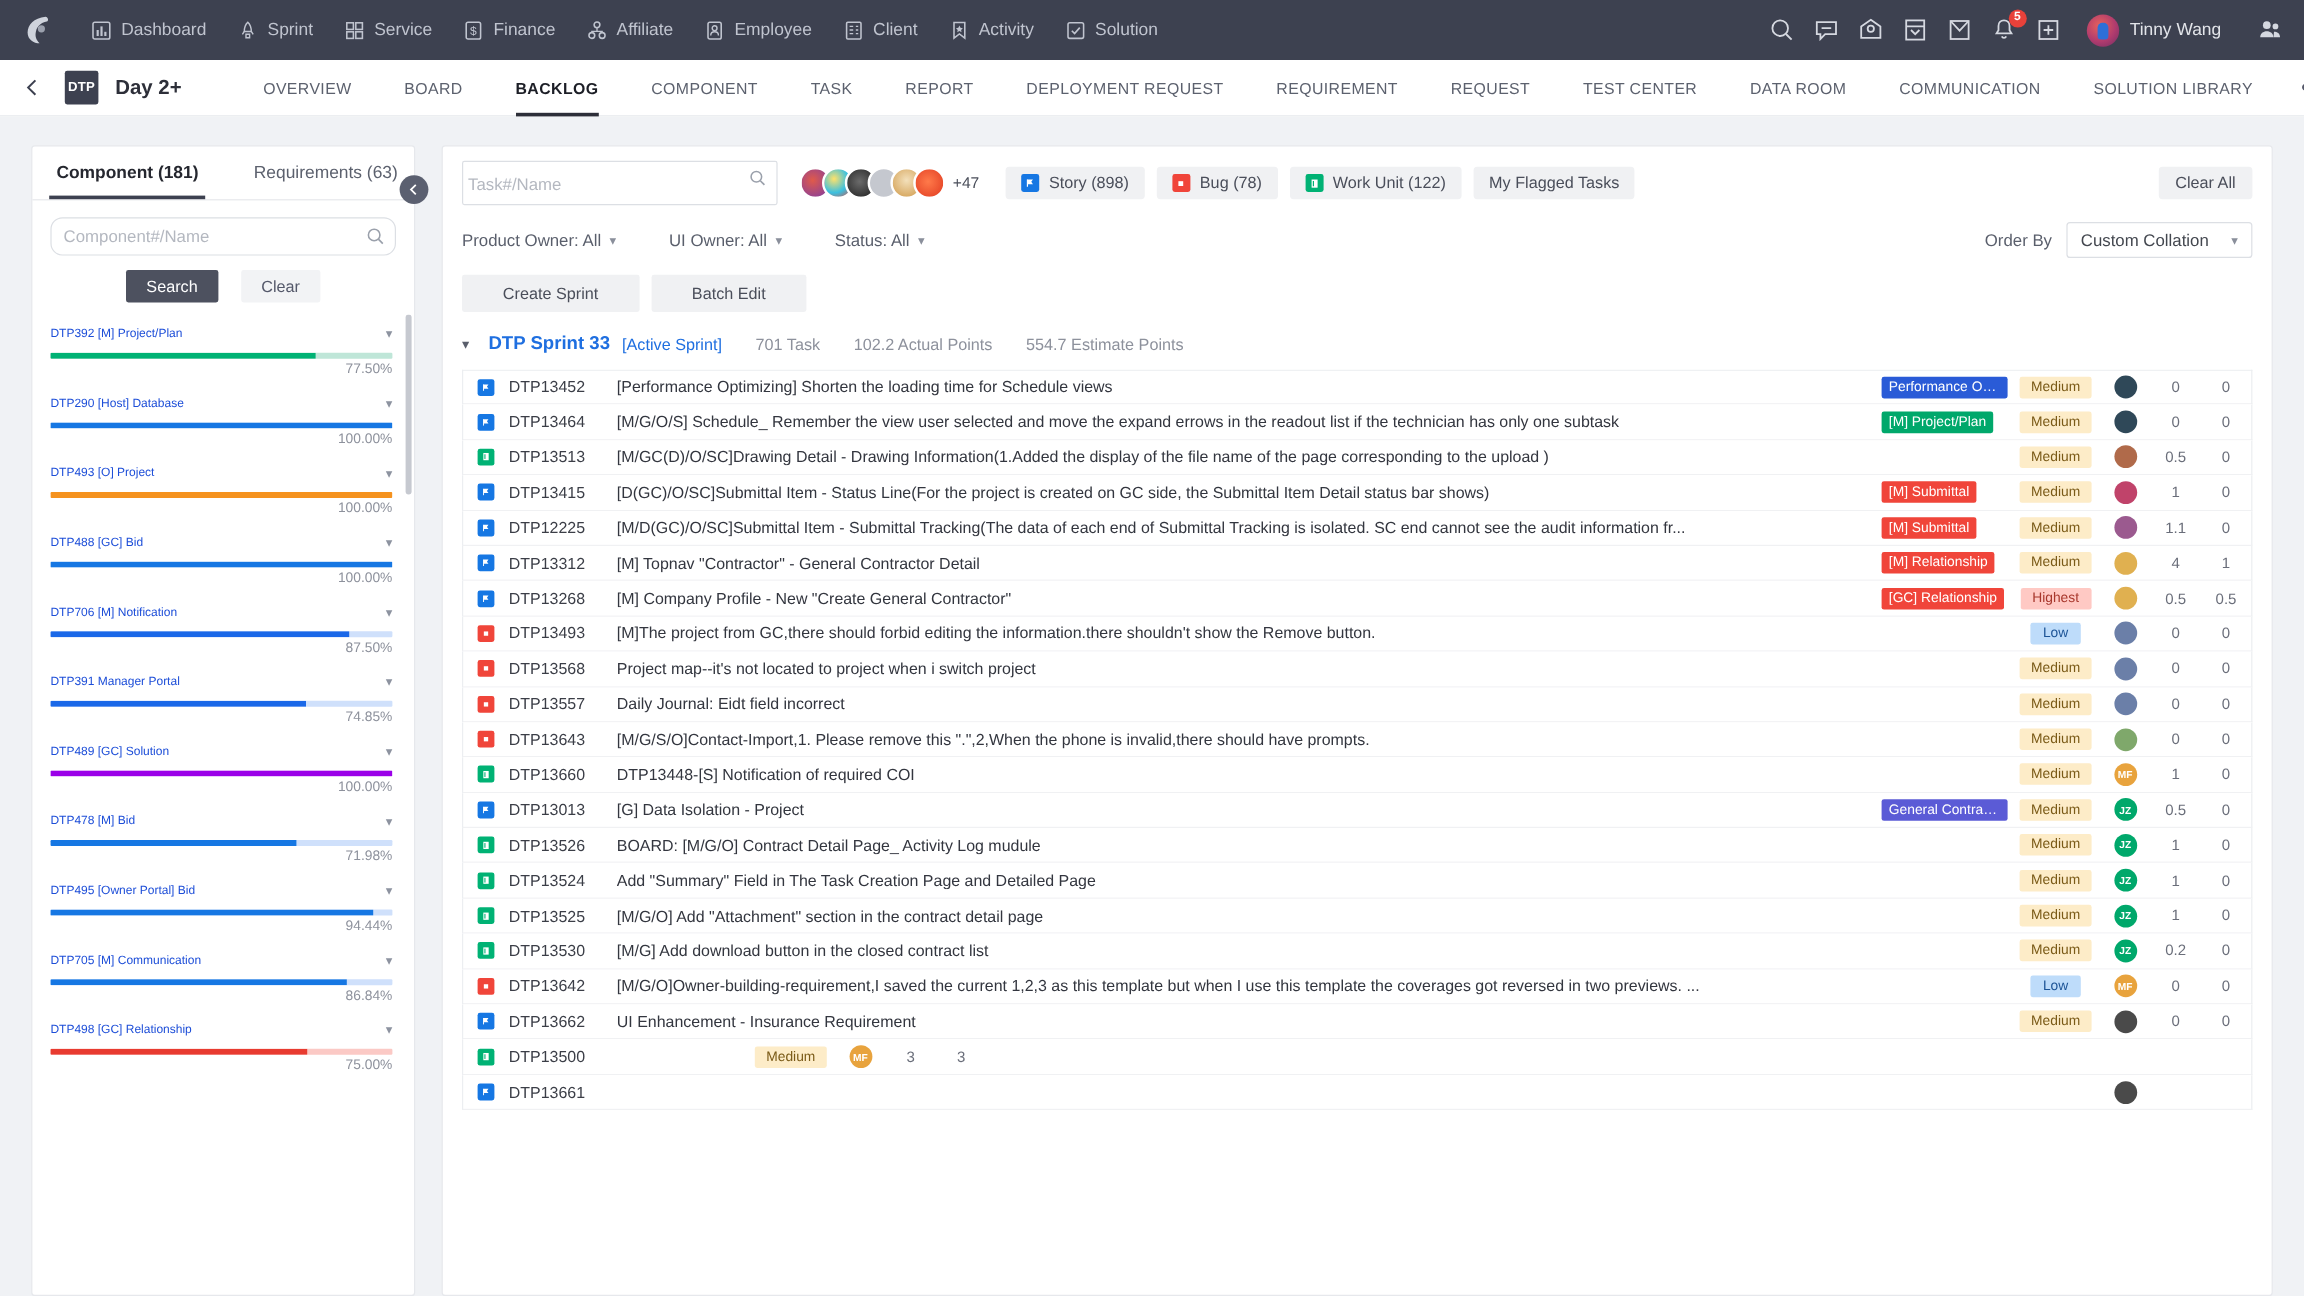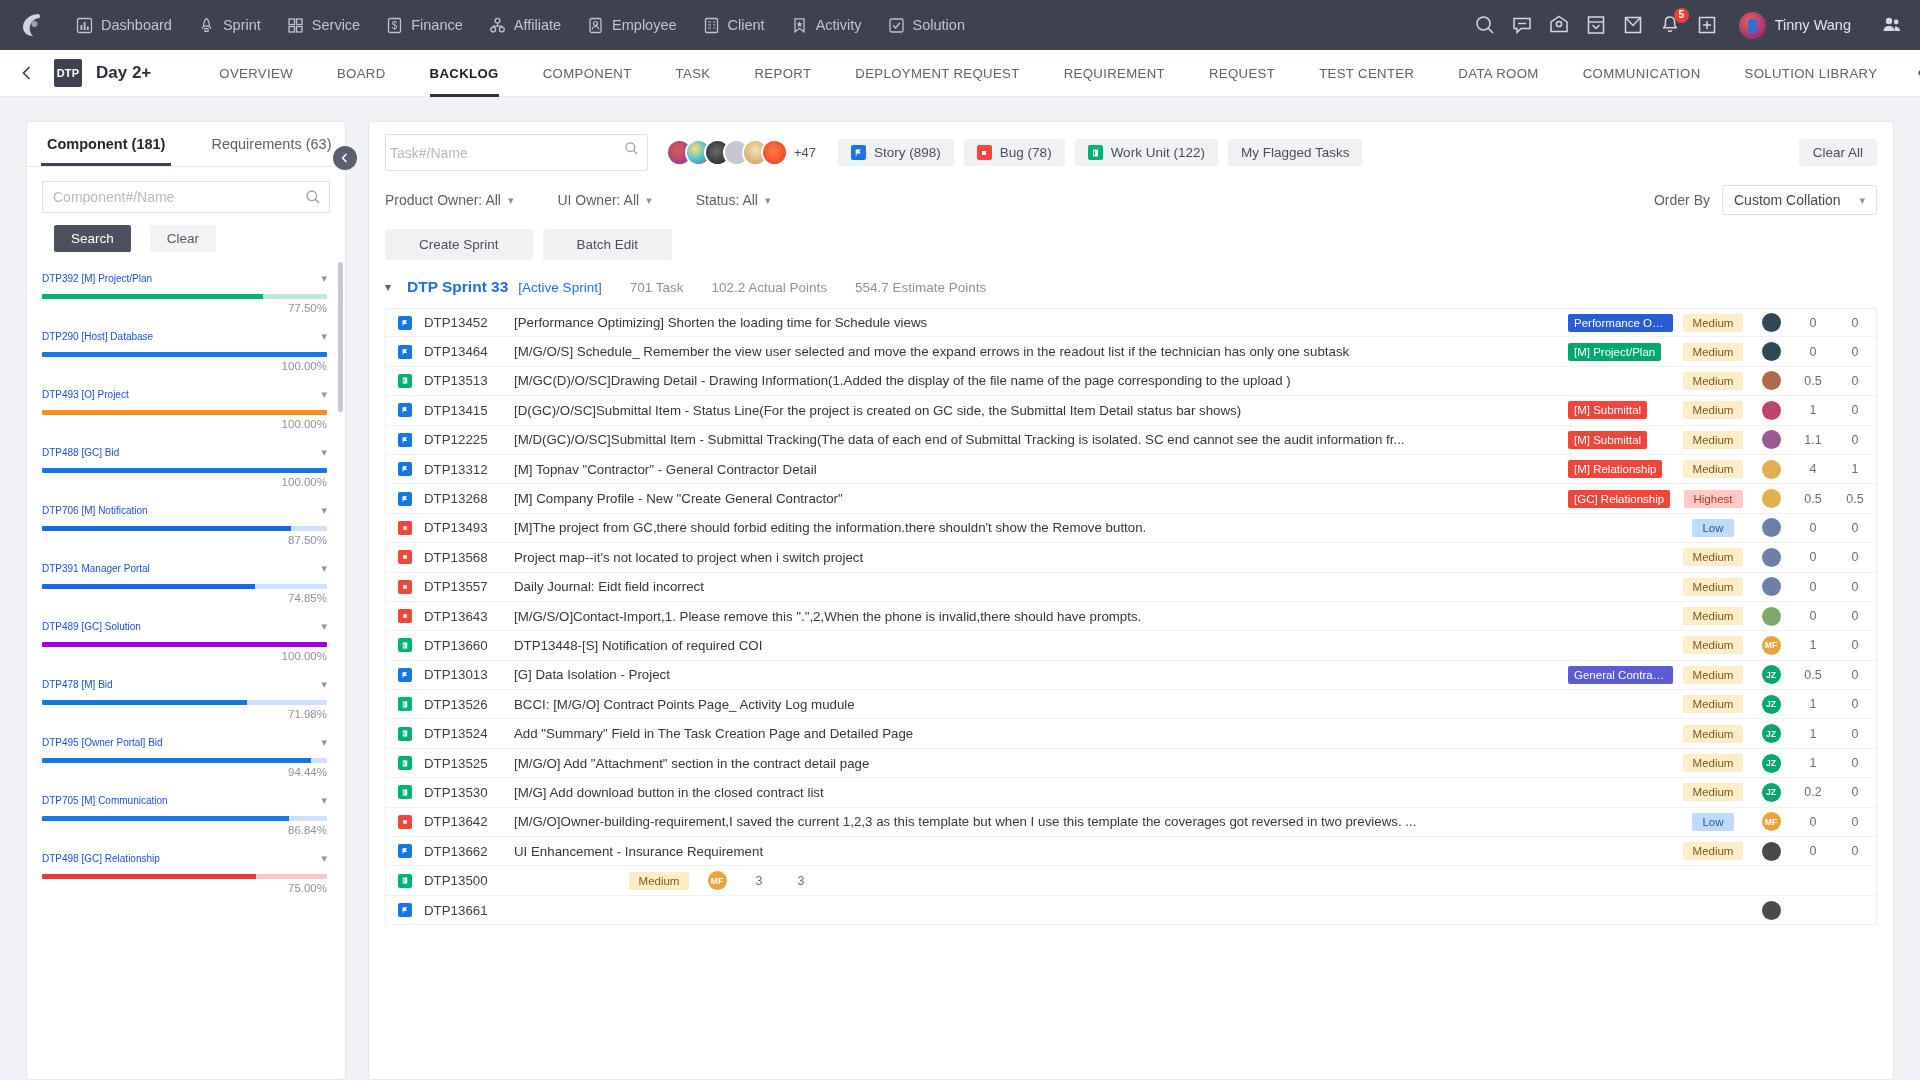--- a/index.html
+++ b/index.html
@@ -99,28 +99,28 @@
   }
   .lp-tab.active { color: #25272f; font-weight: bold; border-bottom: 3px solid #3d4150; }
   .collapse-btn {
     position: absolute; right: -12px; top: 24px; width: 24px; height: 24px;
     border-radius: 50%; background: #5b6070; color: #fff;
     display: flex; align-items: center; justify-content: center;
     font-size: 11px; cursor: pointer; z-index: 5;
   }
   .lp-search { padding: 14px 15px 0; flex:0 0 auto;}
   .lp-input {
-    width: 100%; height: 32px; border: 1px solid #dcdfe4; border-radius: 0;
+    width: 100%; height: 32px; border: 1px solid #dcdfe4; border-radius: 10px;
     padding: 0 30px 0 10px; font-size: 14px; color: #333; outline: none;
     font-family: "Liberation Sans", sans-serif; position: relative;
   }
   .lp-input::placeholder { color: #b4b8c0; }
   .lp-search-wrap { position: relative; }
   .lp-search-ico { position: absolute; right: 9px; top: 8px; width: 16px; height: 16px; color:#9aa0ab; cursor:pointer;}
-  .lp-btns { display: flex; gap: 19px; padding: 12px 27px 10px; flex:0 0 auto;}
+  .lp-btns { display: flex; gap: 19px; padding: 12px 27px 10px; flex:0 0 auto;justify-content:center;}
   .btn-search {
     background: #4d515f; color: #fff; border: none; font-size: 13.5px;
     padding: 6px 17px; border-radius: 2px; cursor: pointer;
     font-family: "Liberation Sans", sans-serif;
   }
   .btn-clear {
     background: #f2f3f5; color: #54586a; border: none; font-size: 13.5px;
     padding: 6px 17px; border-radius: 2px; cursor: pointer;
     font-family: "Liberation Sans", sans-serif;
   }
@@ -936,21 +936,21 @@
           <div class="task-row">
             <span class="t-type">
               <span class="ti" style="background:#00b274">
                 <svg width="8" height="9" viewBox="0 0 9 10">
                   <rect x="2" y="1.6" width="5" height="6.8" fill="#fff"></rect>
                   <rect x="3" y="2.8" width="1" height="4.4" fill="#00b274"></rect>
                 </svg>
               </span>
             </span>
             <span class="t-id">DTP13526</span>
-            <span class="t-name">BCCI: [M/G/O] Contract Points Page_ Activity Log mudule</span>
+            <span class="t-name">BOARD: [M/G/O] Contract Detail Page_ Activity Log mudule</span>
             <span class="t-tag"></span>
             <span class="t-pri">
               <span class="pri medium">Medium</span>
             </span>
             <span class="t-av">
               <span class="circ" style="background:#00a86b">JZ</span>
             </span>
             <span class="t-num">1</span>
             <span class="t-num">0</span>
           </div>

